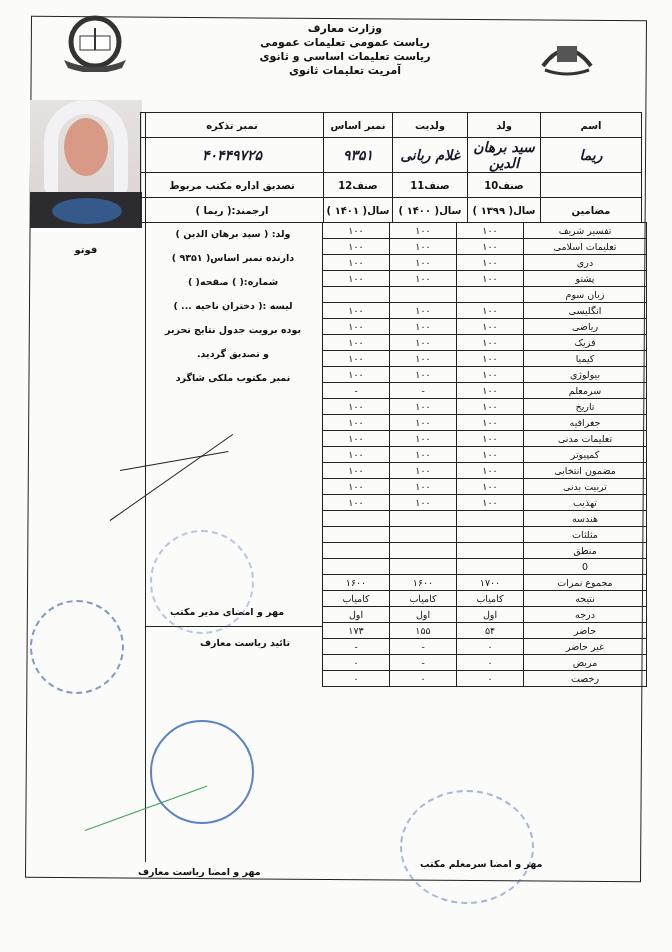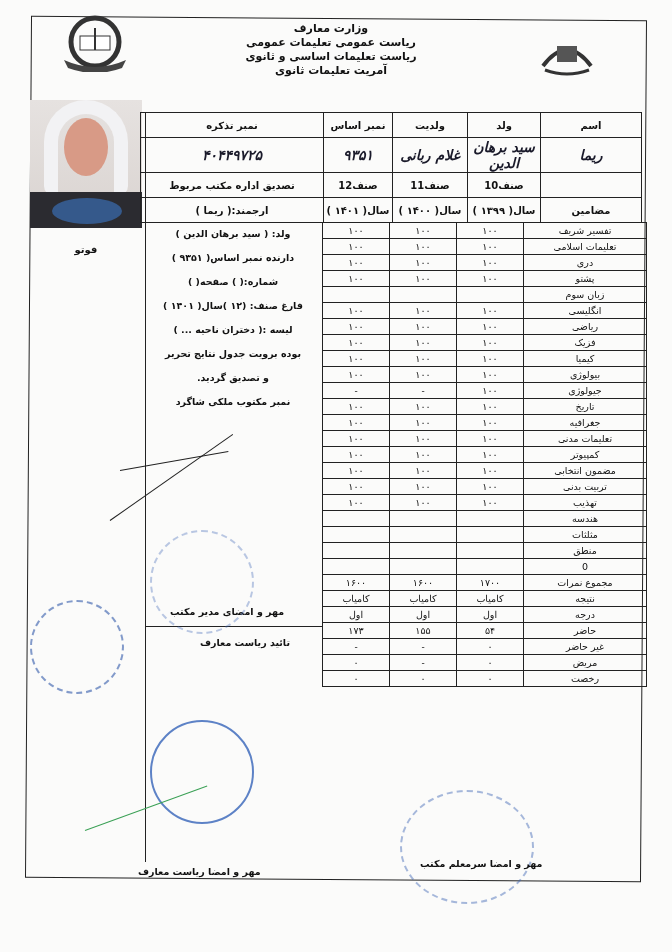--- a/index.html
+++ b/index.html
@@ -1,19 +1,19 @@
 <!DOCTYPE html>
 <html><head>
   <meta charset="utf-8">
   <style>
     html,body{margin:0;padding:0;}
     body{width:672px;height:952px;background:#f4f4f2;position:relative;overflow:hidden;font-family:"DejaVu Sans",sans-serif;color:#111;}
     .paper{position:absolute;left:0;top:0;width:672px;height:952px;background:#fbfbfa;}
     .frame{position:absolute;left:28px;top:18px;width:614px;height:860px;border:1.5px solid #222;transform:rotate(0.4deg);}
-    .header{position:absolute;left:216px;top:22px;width:230px;text-align:center;direction:rtl;font-size:11px;font-weight:bold;line-height:14px;}
+    .header{position:absolute;left:230px;top:22px;width:230px;text-align:center;direction:rtl;font-size:11px;font-weight:bold;line-height:14px;}
     .logo-left{position:absolute;left:58px;top:14px;width:74px;height:58px;}
     .logo-right{position:absolute;left:535px;top:30px;width:64px;height:48px;}
     .photo{position:absolute;left:30px;top:100px;width:112px;height:128px;background:linear-gradient(#e6e2e0,#d9d3d0);overflow:hidden;}
     .photo .face{position:absolute;left:34px;top:18px;width:44px;height:58px;border-radius:50%;background:#d89a86;}
     .photo .scarf{position:absolute;left:14px;top:0;width:84px;height:96px;border-radius:42px 42px 10px 10px;border:14px solid #f2f2f4;border-bottom:none;box-sizing:border-box;}
     .photo .shirt{position:absolute;left:0;bottom:0;width:112px;height:36px;background:#2b2b30;}
     .photo .stamp{position:absolute;left:22px;bottom:4px;width:70px;height:26px;border-radius:50%;background:rgba(60,120,200,0.6);}
     .photo-label{position:absolute;left:30px;top:244px;width:112px;text-align:center;font-size:10px;font-weight:bold;direction:rtl;}
     .vline{position:absolute;background:#222;}
     .hline{position:absolute;background:#222;}
@@ -153,21 +153,21 @@
           <td class="g">۱۰۰</td>
           <td class="g">۱۰۰</td>
         </tr>
         <tr>
           <td class="subj">بیولوژی</td>
           <td class="g">۱۰۰</td>
           <td class="g">۱۰۰</td>
           <td class="g">۱۰۰</td>
         </tr>
         <tr>
-          <td class="subj">جیولوژی</td>
+          <td class="subj">سرمعلم</td>
           <td class="g">۱۰۰</td>
           <td class="g">-</td>
           <td class="g">-</td>
         </tr>
         <tr>
           <td class="subj">تاریخ</td>
           <td class="g">۱۰۰</td>
           <td class="g">۱۰۰</td>
           <td class="g">۱۰۰</td>
         </tr>
@@ -273,21 +273,20 @@
           <td class="g">۰</td>
           <td class="g">۰</td>
         </tr>
       </tbody>
   </table>
 
   <div class="sidecol" style="top:222px">
     <div>ولد: ( سید برهان الدین )</div>
     <div>دارنده نمبر اساس( ۹۳۵۱ )</div>
     <div>شماره:(      ) صفحه(   )</div>
-    <div>فارغ صنف: (۱۲ )سال( ۱۴۰۱ )</div>
     <div>لیسه :( دختران ناحیه ... )</div>
     <div>بوده برویت جدول نتایج تحریر</div>
     <div>و تصدیق گردید.</div>
     <div>نمبر مکتوب ملکی شاگرد</div>
   </div>
 
   <div class="sig" style="left:170px;top:606px">مهر و امضای مدیر مکتب</div>
   <div class="hline" style="left:146px;top:626px;width:176px;height:1px"></div>
   <div class="sig" style="left:200px;top:637px">تائید ریاست معارف</div>
 

